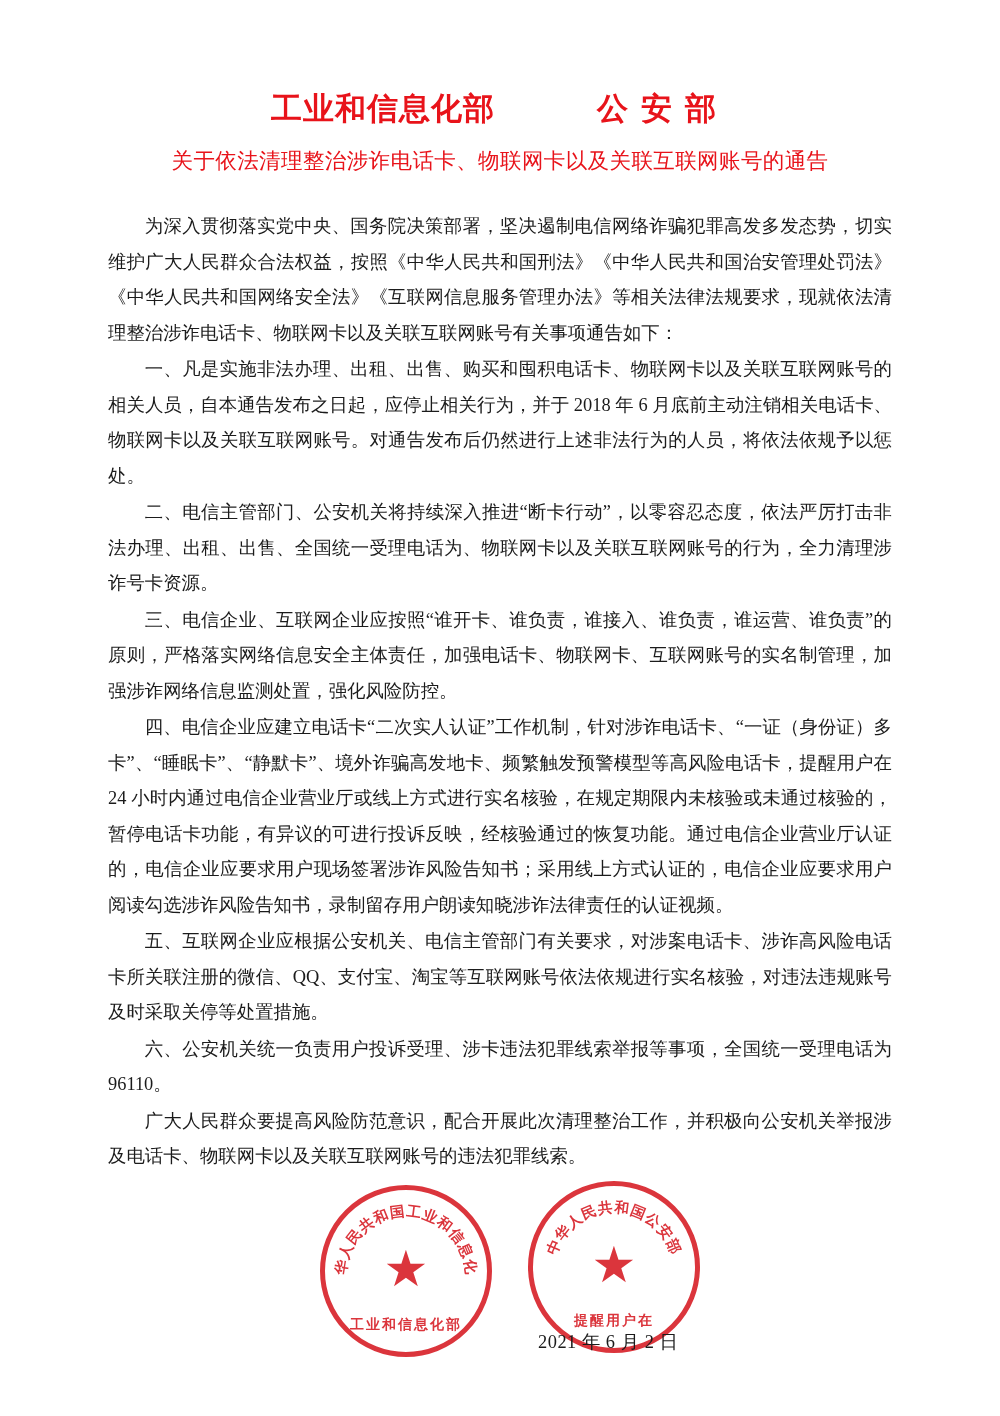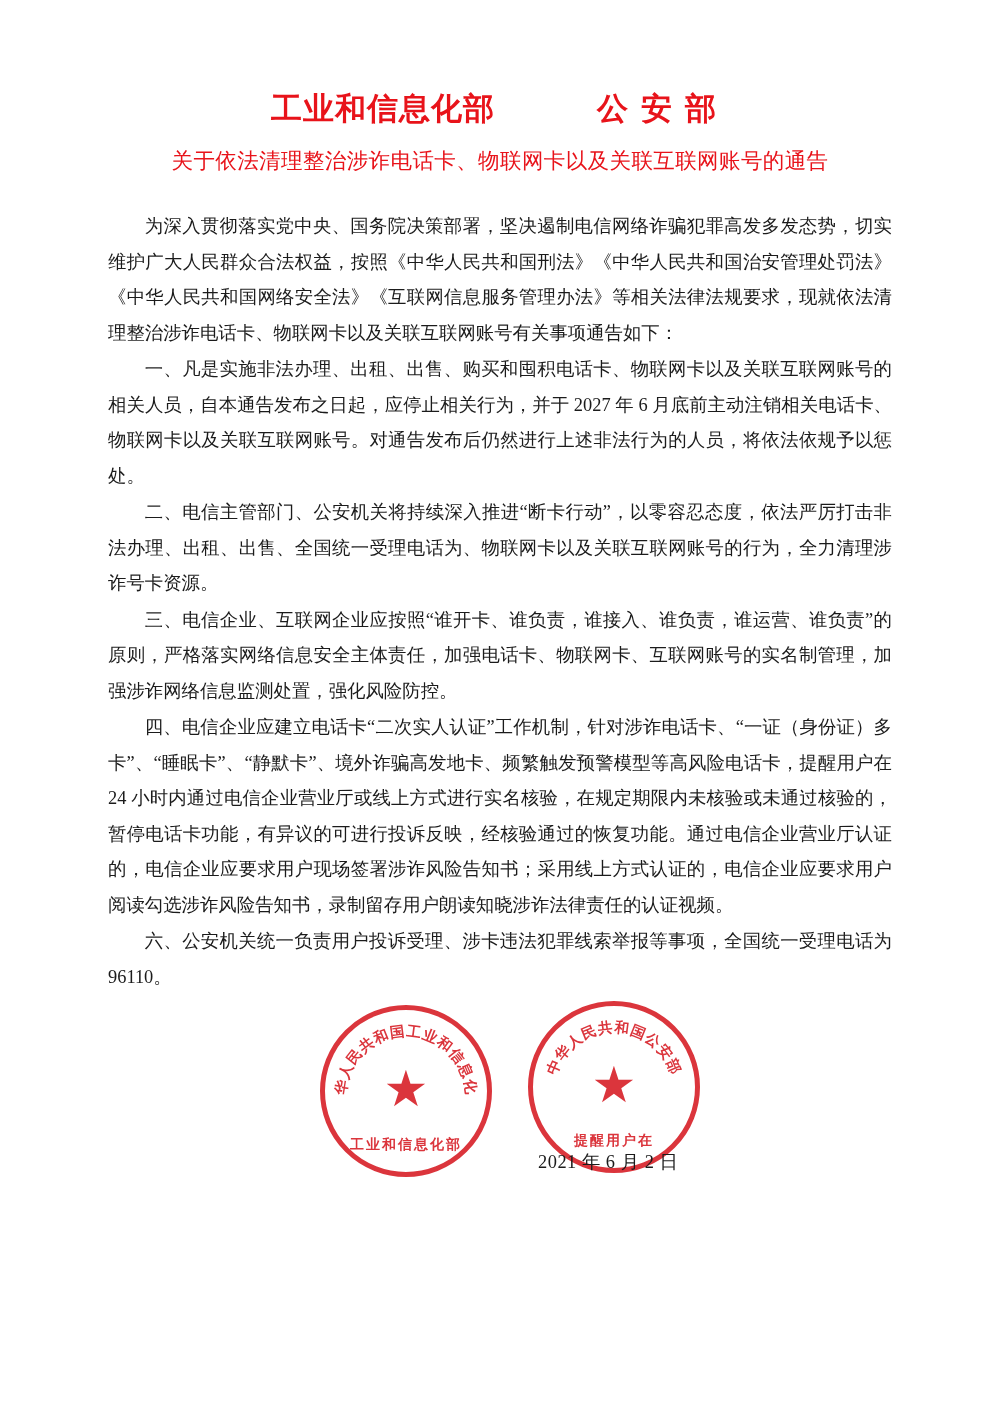--- a/index.html
+++ b/index.html
@@ -135,25 +135,27 @@
 
   <div class="header-line">
     <span class="header-org">工业和信息化部</span>
     <span class="header-org spaced">公安部</span>
   </div>
 
   <div class="doc-title">关于依法清理整治涉诈电话卡、物联网卡以及关联互联网账号的通告</div>
 
   <div class="body-text">
     <p>为深入贯彻落实党中央、国务院决策部署，坚决遏制电信网络诈骗犯罪高发多发态势，切实维护广大人民群众合法权益，按照《中华人民共和国刑法》《中华人民共和国治安管理处罚法》《中华人民共和国网络安全法》《互联网信息服务管理办法》等相关法律法规要求，现就依法清理整治涉诈电话卡、物联网卡以及关联互联网账号有关事项通告如下：</p>
-    <p>一、凡是实施非法办理、出租、出售、购买和囤积电话卡、物联网卡以及关联互联网账号的相关人员，自本通告发布之日起，应停止相关行为，并于 2027 年 6 月底前主动注销相关电话卡、物联网卡以及关联互联网账号。对通告发布后仍然进行上述非法行为的人员，将依法依规予以惩处。</p>
+    <p>一、凡是实施非法办理、出租、出售、购买和囤积电话卡、物联网卡以及关联互联网账号的相关人员，自本通告发布之日起，应停止相关行为，并于 2018 年 6 月底前主动注销相关电话卡、物联网卡以及关联互联网账号。对通告发布后仍然进行上述非法行为的人员，将依法依规予以惩处。</p>
     <p>二、电信主管部门、公安机关将持续深入推进“断卡行动”，以零容忍态度，依法严厉打击非法办理、出租、出售、全国统一受理电话为、物联网卡以及关联互联网账号的行为，全力清理涉诈号卡资源。</p>
     <p>三、电信企业、互联网企业应按照“谁开卡、谁负责，谁接入、谁负责，谁运营、谁负责”的原则，严格落实网络信息安全主体责任，加强电话卡、物联网卡、互联网账号的实名制管理，加强涉诈网络信息监测处置，强化风险防控。</p>
     <p>四、电信企业应建立电话卡“二次实人认证”工作机制，针对涉诈电话卡、“一证（身份证）多卡”、“睡眠卡”、“静默卡”、境外诈骗高发地卡、频繁触发预警模型等高风险电话卡，提醒用户在 24 小时内通过电信企业营业厅或线上方式进行实名核验，在规定期限内未核验或未通过核验的，暂停电话卡功能，有异议的可进行投诉反映，经核验通过的恢复功能。通过电信企业营业厅认证的，电信企业应要求用户现场签署涉诈风险告知书；采用线上方式认证的，电信企业应要求用户阅读勾选涉诈风险告知书，录制留存用户朗读知晓涉诈法律责任的认证视频。</p>
+    <p>五、互联网企业应根据公安机关、电信主管部门有关要求，对涉案电话卡、涉诈高风险电话卡所关联注册的微信、QQ、支付宝、淘宝等互联网账号依法依规进行实名核验，对违法违规账号及时采取关停等处置措施。</p>
     <p>六、公安机关统一负责用户投诉受理、涉卡违法犯罪线索举报等事项，全国统一受理电话为 96110。</p>
+    <p>广大人民群众要提高风险防范意识，配合开展此次清理整治工作，并积极向公安机关举报涉及电话卡、物联网卡以及关联互联网账号的违法犯罪线索。</p>
   </div>
 
   <div class="seals">
 
     <div class="seal seal-1">
       <div class="seal-inner">
         <svg class="seal-arc" viewBox="0 0 172 172">
           <defs>
             <path id="arcpath1" d="M 22,92 A 64,64 0 0 1 150,92"></path>
           </defs>

